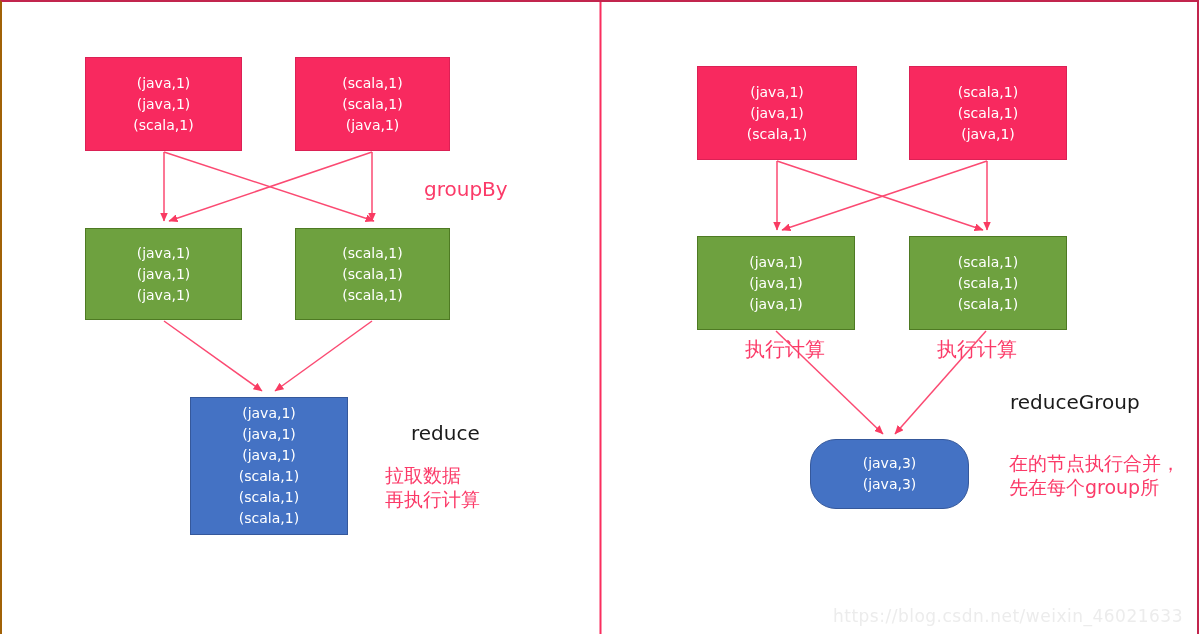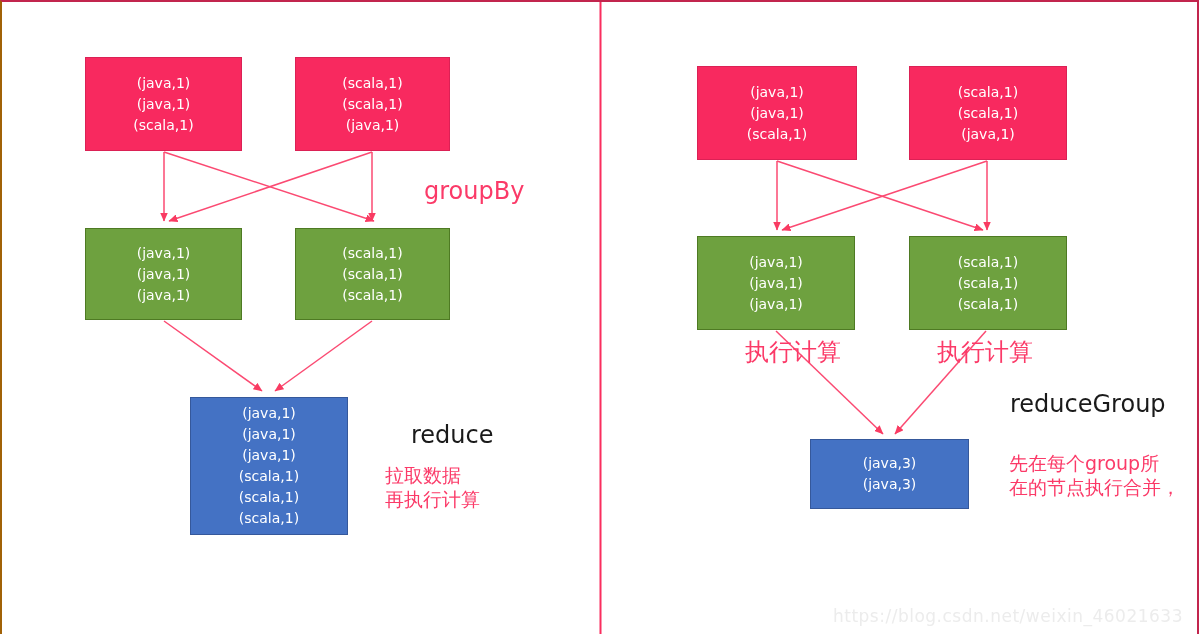--- a/index.html
+++ b/index.html
@@ -31,21 +31,21 @@
     color: #ffffff;
     font-size: 14px;
     line-height: 21px;
     box-sizing: border-box;
   }
   .node.pink  { background: #F8295F; border: 1px solid #DB2155; }
   .node.green { background: #6EA13F; border: 1px solid #4E7A23; }
   .node.blue  { background: #4472C4; border: 1px solid #35589B; }
   .label {
     position: absolute;
-    font-size: 24px;
+    font-size: 20px;
     white-space: nowrap;
   }
   .pink-text { color: #FB3A68; }
   .dark-text { color: #1A1A1A; }
   .note {
     position: absolute;
     font-size: 19px;
     line-height: 24px;
     color: #FB3A68;
     white-space: nowrap;
@@ -154,27 +154,27 @@
 
   <div class="node green" style="left:907px; top:234px; width:158px; height:94px;">
     <div>(scala,1)</div>
     <div>(scala,1)</div>
     <div>(scala,1)</div>
   </div>
 
   <div class="label pink-text" style="left:743px; top:334px;">执行计算</div>
   <div class="label pink-text" style="left:935px; top:334px;">执行计算</div>
 
-  <div class="node blue" style="left:808px; top:437px; width:159px; height:70px;">
+  <div class="node blue" style="left:808px; top:437px; width:159px; height:70px;border-radius:26px;">
     <div>(java,3)</div>
     <div>(java,3)</div>
   </div>
 
   <div class="label dark-text" style="left:1008px; top:388px;">reduceGroup</div>
 
   <div class="note" style="left:1007px; top:449px;">
+    <div>在的节点执行合并，</div>
     <div>先在每个group所</div>
-    <div>在的节点执行合并，</div>
   </div>
 
   <div class="watermark">https://blog.csdn.net/weixin_46021633</div>
 
 </div>
 
 </body></html>

